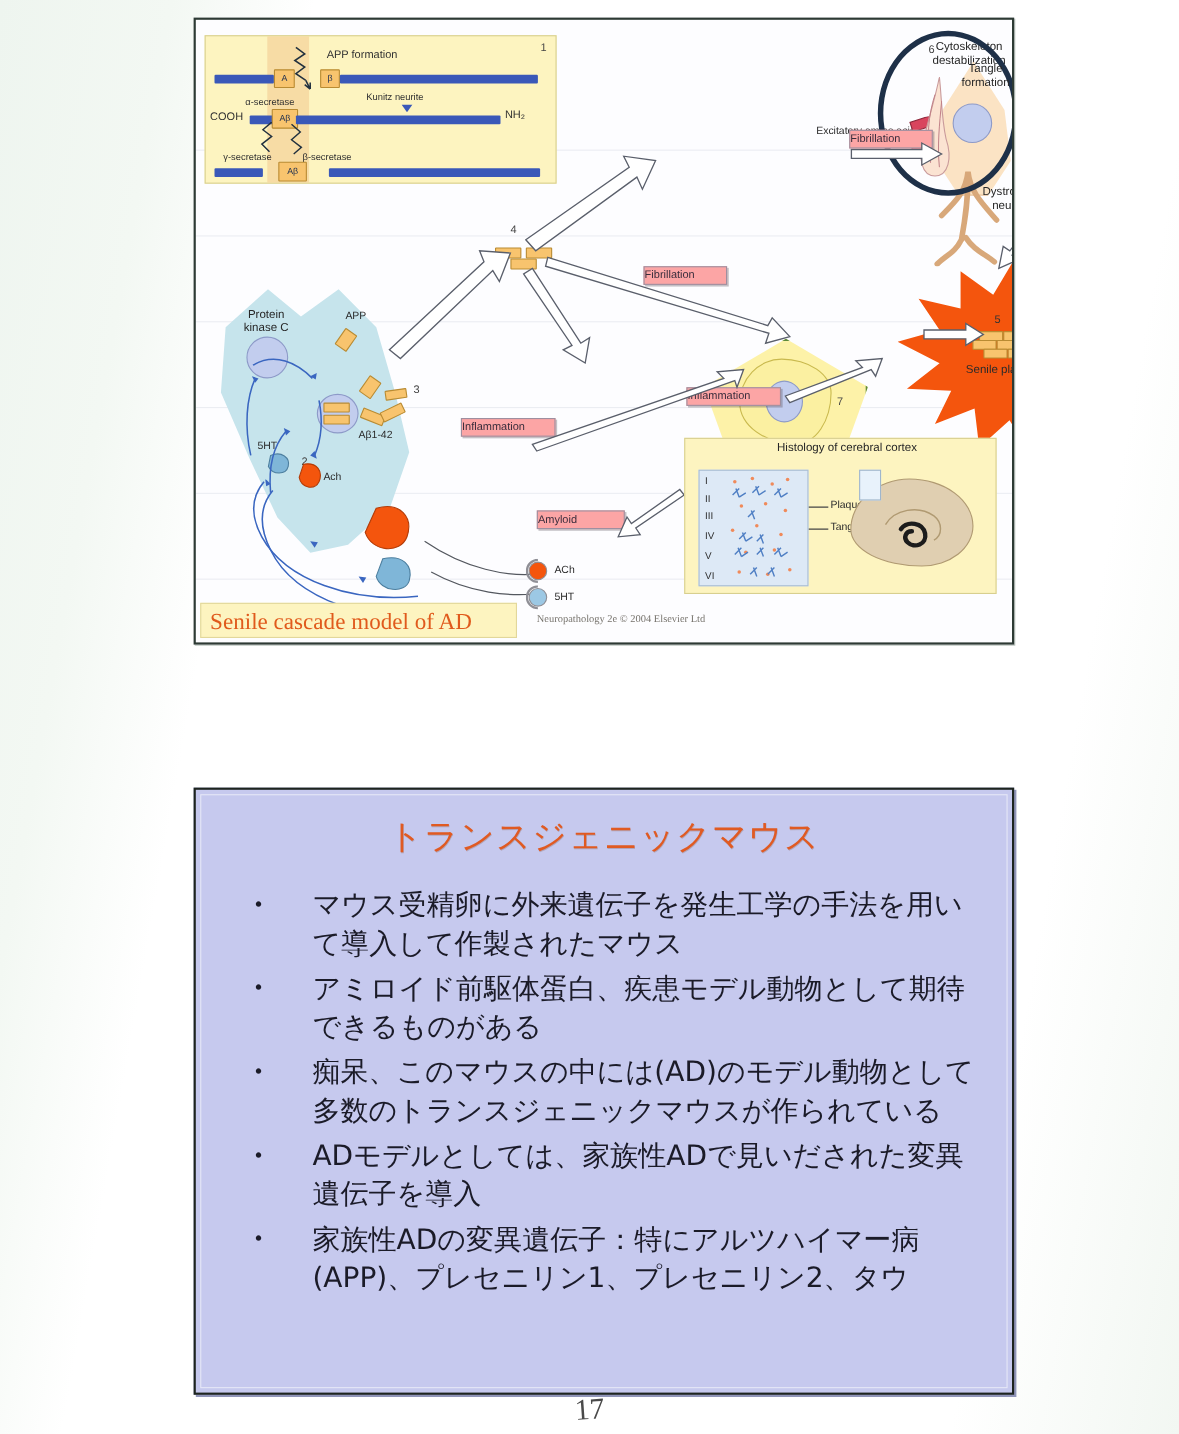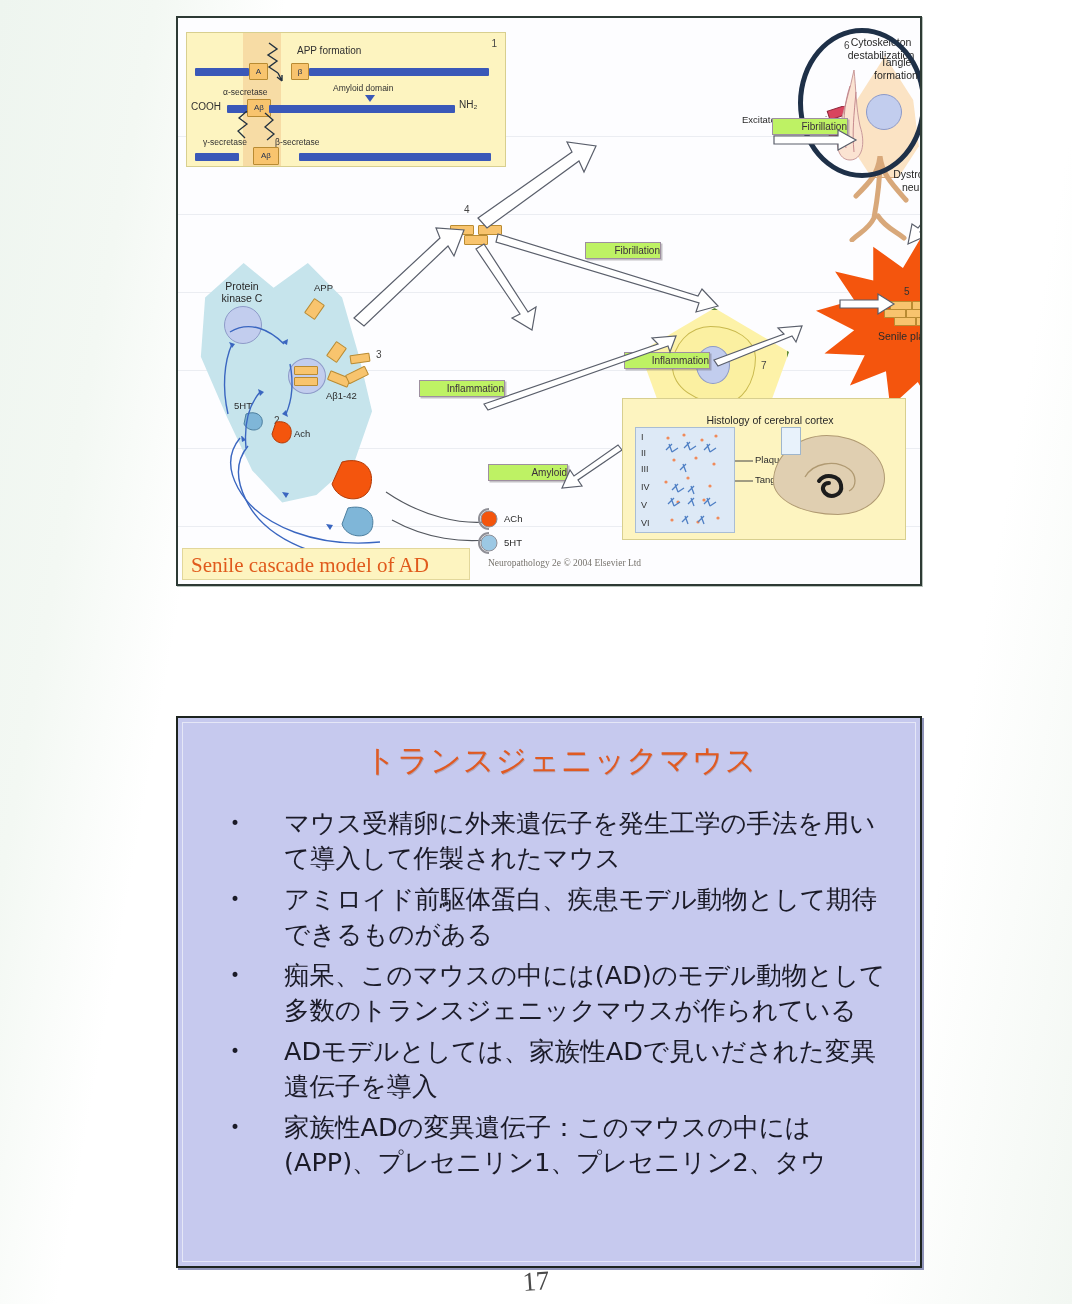--- a/index.html
+++ b/index.html
@@ -31,22 +31,22 @@
   }
   #panel1 .shade{position:absolute;left:56px;top:0;width:38px;height:100%;background:#f6d7a0;opacity:.85;}
   .bar{position:absolute;height:8px;background:#3a58b8;border-radius:1px;}
   .obox{position:absolute;background:#f8c46e;border:1px solid #b98b32;color:#22314f;
         font-size:8px;line-height:10px;text-align:center;border-radius:1px;}
   .lbl{position:absolute;font-size:8.5px;color:#303030;white-space:nowrap;}
   .lbl9{position:absolute;font-size:9.5px;color:#2b2b2b;white-space:nowrap;}
   .lbl10{position:absolute;font-size:10.5px;color:#272727;white-space:nowrap;text-align:center;}
   .num{position:absolute;font-size:10px;color:#444;}
   .pinkbox{
-    position:absolute;background:#bef264;border:1px solid #9e8fa0;
-    font-size:10px;color:#3a2d3c;text-align:right;line-height:15px;height:15px;
+    position:absolute;background:#fca5a5;border:1px solid #9e8fa0;
+    font-size:10px;color:#3a2d3c;text-align:left;line-height:15px;height:15px;
     box-shadow:1.5px 1.5px 0 rgba(90,80,90,.35);
   }
   
   #neuron{
     position:absolute;left:10px;top:240px;width:212px;height:245px;
     background:#c6e4ec;border:1px solid #7fa8b5;
     clip-path:polygon(8% 16%,26% 2%,40% 12%,56% 2%,72% 16%,80% 40%,86% 62%,78% 82%,60% 96%,44% 99%,30% 86%,18% 64%,6% 40%);
   }
   .nucleus{position:absolute;border-radius:50%;background:#c2cdee;border:1px solid #8d9ac8;}
   #astro{
@@ -103,21 +103,20 @@
     border:2px solid #1d241f;
     box-shadow:2px 2px 0 #8f94b8;
     overflow:hidden;
   }
   #slide2 .inner{position:absolute;inset:4px;border:1px solid rgba(255,255,255,.55);}
   #s2title{
     position:absolute;left:0;top:22px;width:100%;text-align:center;
     color:#e05a22;font-size:31px;letter-spacing:1px;
     font-family:"DejaVu Sans", sans-serif;font-weight:400;
     text-shadow:.6px .6px 0 rgba(120,60,30,.25);
-    margin-left:12px;
   }
   #bullets{
     position:absolute;left:46px;top:88px;right:28px;
     font-family:"DejaVu Sans", sans-serif;
     color:#1b1b28;font-size:25.5px;line-height:35px;
   }
   #bullets li{margin-bottom:6px;}
   ul{list-style:none;margin:0;padding:0;}
   .bullet-row{display:flex;align-items:flex-start;}
   .bullet-dot{
@@ -153,21 +152,21 @@
       <div class="bar" style="left:8px;top:35px;width:54px"></div>
       <div class="obox" style="left:62px;top:30px;width:17px;height:15px;line-height:15px">A</div>
       <div class="obox" style="left:104px;top:30px;width:16px;height:15px;line-height:15px">β</div>
       <div class="bar" style="left:122px;top:35px;width:180px"></div>
       <svg style="position:absolute;left:78px;top:8px;width:26px;height:42px">
         <polyline points="4,2 12,8 3,14 12,20 4,26 13,32" fill="none" stroke="#22313f" stroke-width="1.4"></polyline>
         <path d="M13,32 L17,40 M17,40 L12,36 M17,40 L17,34" fill="none" stroke="#22313f" stroke-width="1.4"></path>
       </svg>
 
       <span class="lbl" style="left:36px;top:54px">α-secretase</span>
-      <span class="lbl" style="left:146px;top:50px">Amyloid domain</span>
+      <span class="lbl" style="left:146px;top:50px">Kunitz neurite</span>
       <svg style="position:absolute;left:178px;top:62px;width:12px;height:8px">
           <polygon points="0,0 10,0 5,7" fill="#3a58b8"></polygon>
         </svg>
 
       <span class="lbl" style="left:4px;top:68px;font-size:10px">COOH</span>
       <div class="bar" style="left:40px;top:72px;width:36px"></div>
       <div class="obox" style="left:60px;top:66px;width:22px;height:16px;line-height:16px">Aβ</div>
       <div class="bar" style="left:82px;top:72px;width:186px"></div>
       <span class="lbl" style="left:272px;top:66px;font-size:10px">NH₂</span>
 
@@ -321,21 +320,21 @@
 
         <polygon points="756,322 764,322 764,370 770,370 760,388 750,370 756,370"></polygon>
 
         <polygon points="444,432 400,462 404,468 384,470 392,452 396,458 440,427"></polygon>
 
         <polygon points="560,440 600,440 600,434 616,444 600,454 600,448 560,448"></polygon>
       </g>
     </svg>
 
     <div id="histbox">
-      <div class="lbl10" style="left:62px;top:15px;width:170px">Histology of cerebral cortex</div>
+      <div class="lbl10" style="left:62px;top:2px;width:170px">Histology of cerebral cortex</div>
       <div id="cortex">
         <span class="lbl" style="left:5px;top:4px;font-size:9px">I</span>
         <span class="lbl" style="left:5px;top:20px;font-size:9px">II</span>
         <span class="lbl" style="left:5px;top:36px;font-size:9px">III</span>
         <span class="lbl" style="left:5px;top:54px;font-size:9px">IV</span>
         <span class="lbl" style="left:5px;top:72px;font-size:9px">V</span>
         <span class="lbl" style="left:5px;top:90px;font-size:9px">VI</span>
         <svg style="position:absolute;left:22px;top:2px;width:74px;height:100px">
           <g fill="#f08a5a">
             <circle cx="10" cy="8" r="1.6"></circle>
@@ -404,19 +403,19 @@
       <li class="bullet-row">
         <span class="bullet-dot">•</span>
         <span class="bullet-text">痴呆、このマウスの中には(AD)のモデル動物として多数のトランスジェニックマウスが作られている</span>
       </li>
       <li class="bullet-row">
         <span class="bullet-dot">•</span>
         <span class="bullet-text">ADモデルとしては、家族性ADで見いだされた変異遺伝子を導入</span>
       </li>
       <li class="bullet-row">
         <span class="bullet-dot">•</span>
-        <span class="bullet-text">家族性ADの変異遺伝子：このマウスの中には(APP)、プレセニリン1、プレセニリン2、タウ</span>
+        <span class="bullet-text">家族性ADの変異遺伝子：特にアルツハイマー病(APP)、プレセニリン1、プレセニリン2、タウ</span>
       </li>
     </ul>
   </div>
 
   <div id="pagenum">17</div>
 </div>
 
 </body></html>

